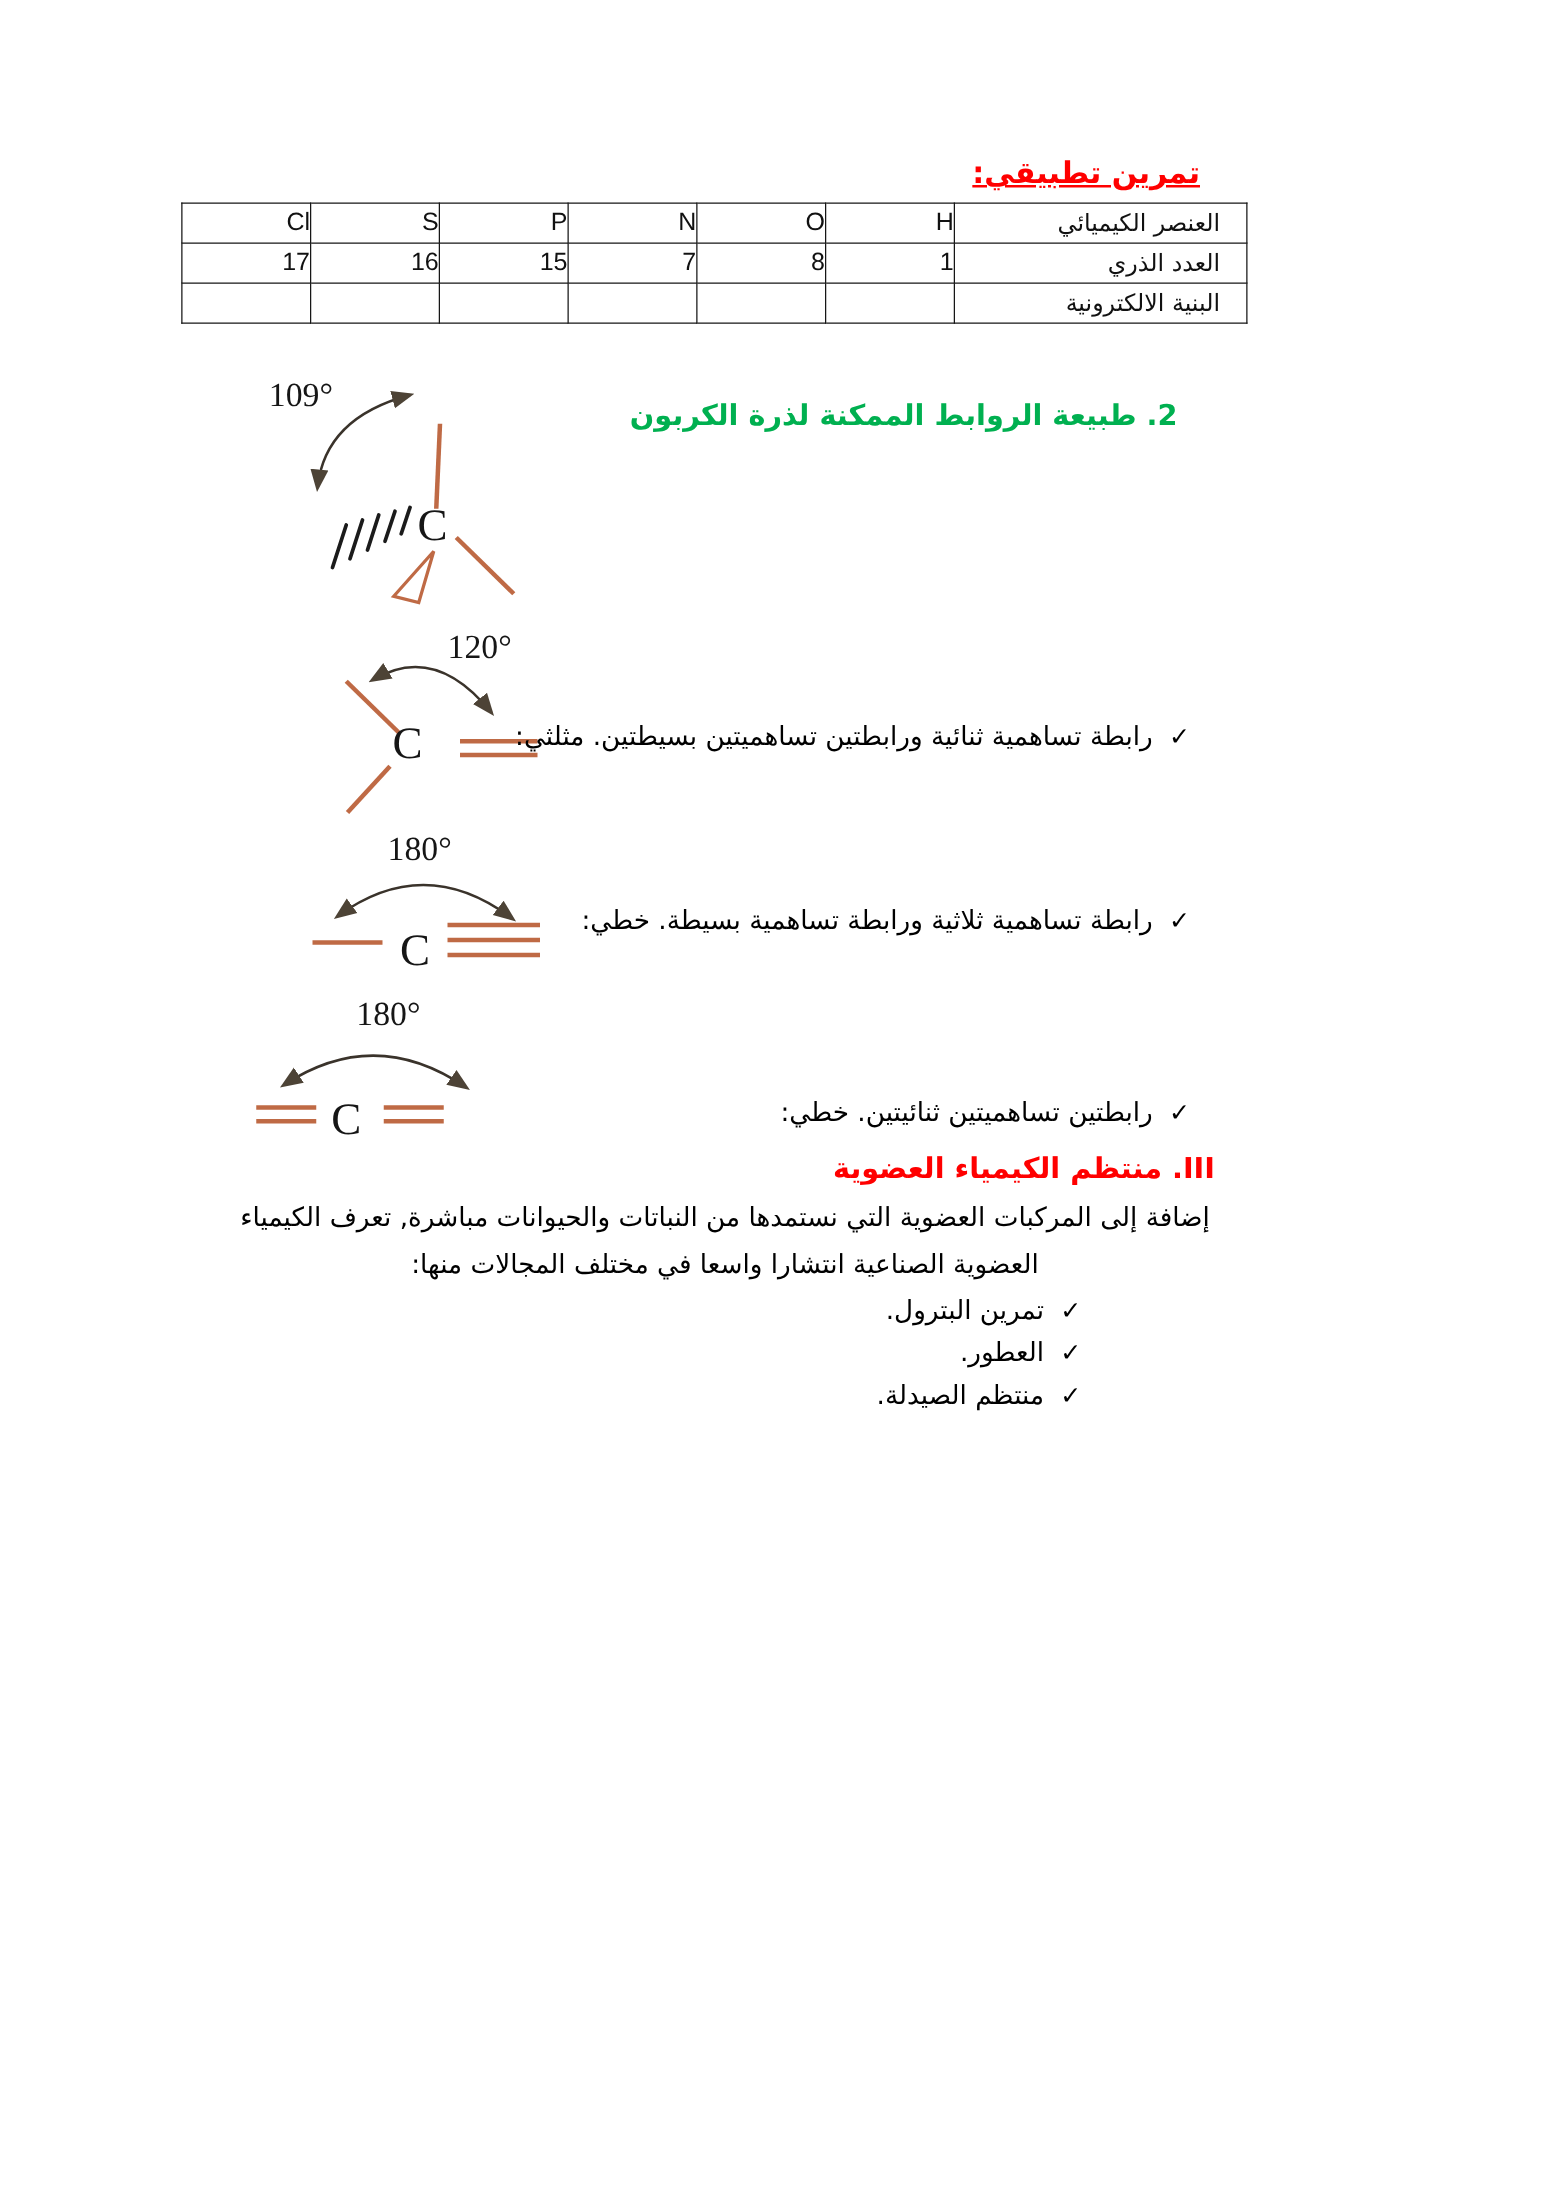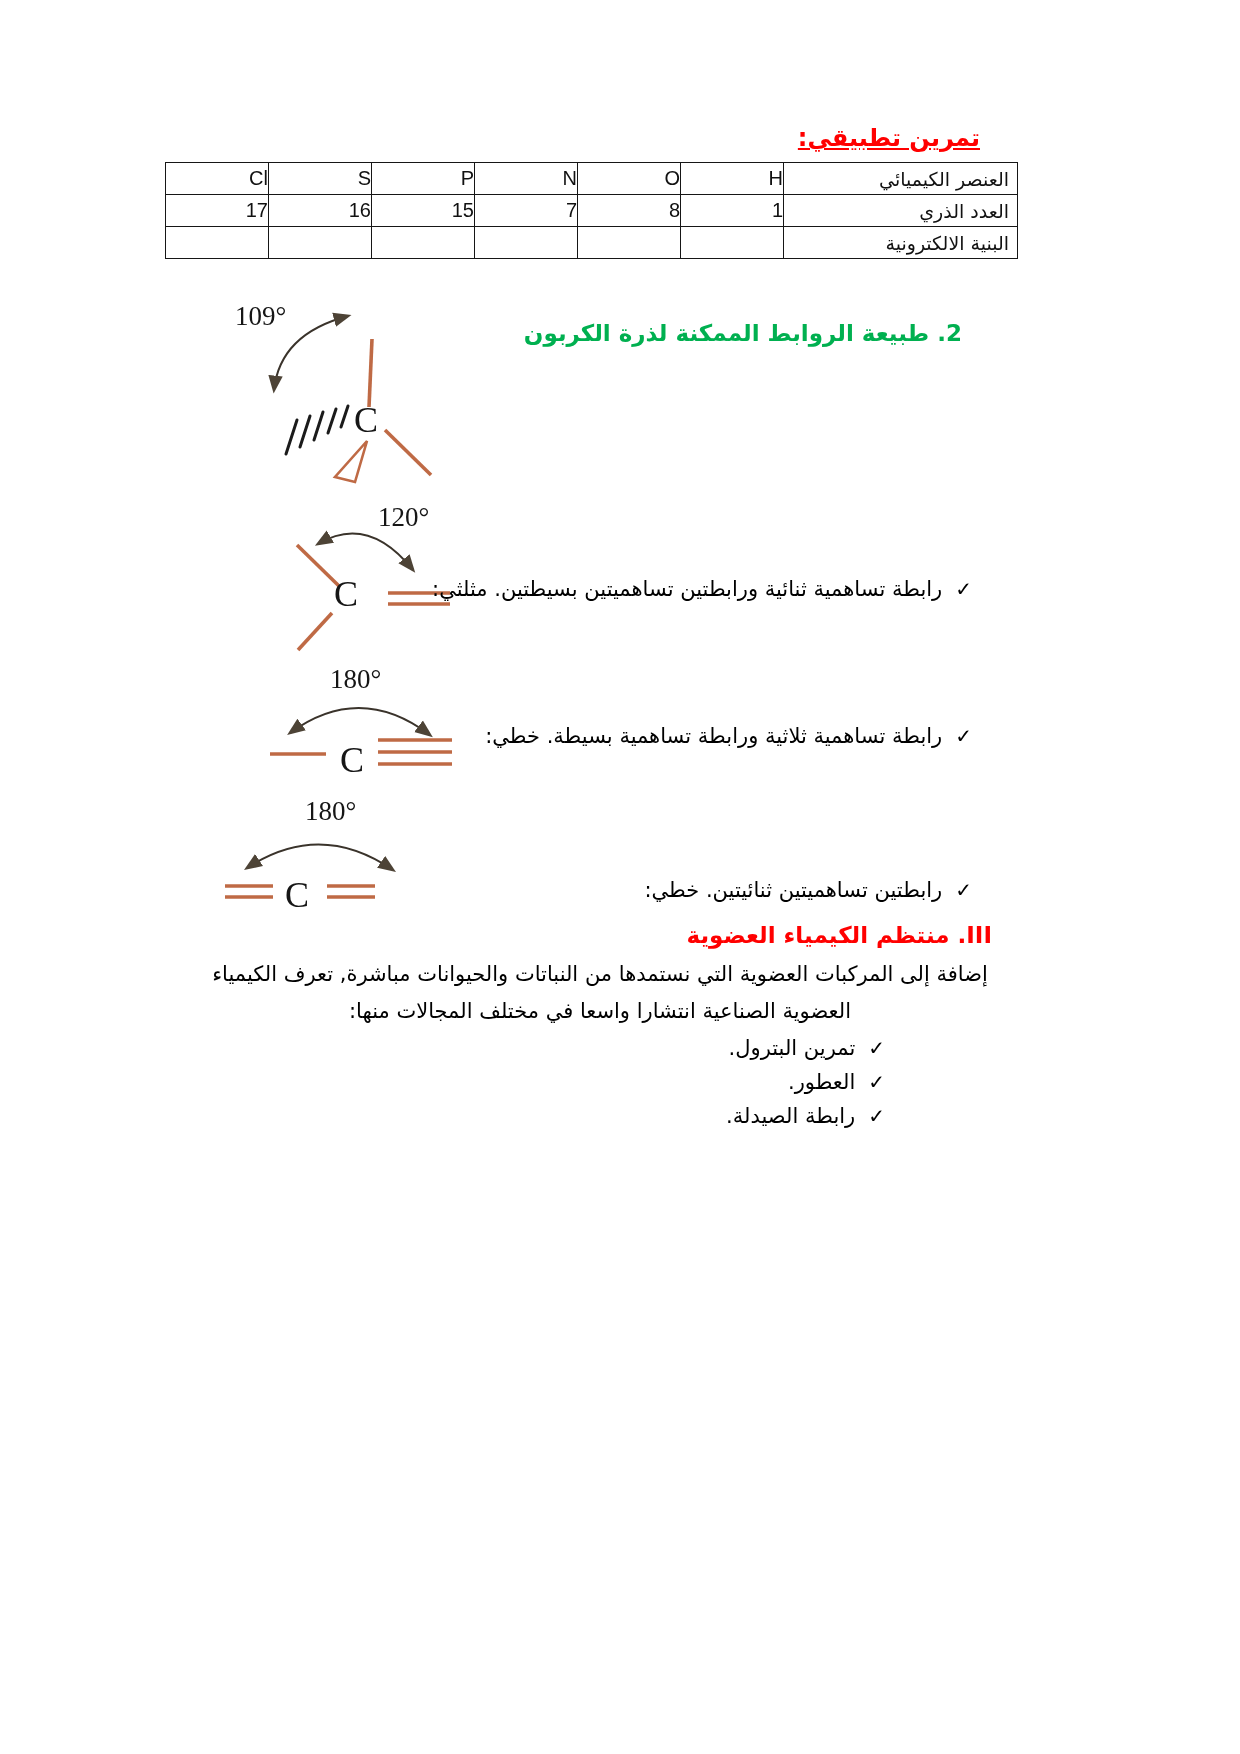--- a/index.html
+++ b/index.html
@@ -1,37 +1,37 @@
 <!DOCTYPE html>
 <html><head>
 <meta charset="utf-8">
 <style>
   html,body{margin:0;padding:0;background:#ffffff;}
   .page{
     position:relative;width:1200px;height:1754px;background:#ffffff;
-    font-family:"DejaVu Sans",sans-serif;color:#000;overflow:hidden;margin-left:20px;
+    font-family:"DejaVu Sans",sans-serif;color:#000;overflow:hidden;
   }
   
   .ex-title{
     position:absolute;top:124px;right:240px;direction:rtl;
     color:#ff0000;font-size:24px;font-weight:600;
     text-decoration:underline;white-space:nowrap;
   }
   
   table.elements{
     position:absolute;left:145px;top:162px;width:852px;
     border-collapse:collapse;table-layout:fixed;
   }
   table.elements td{
     border:1.5px solid #161616;height:31px;padding:0;
     text-align:right;vertical-align:middle;
     font-family:"Liberation Sans",sans-serif;font-size:20px;color:#111;
   }
   table.elements td.hdr{
-    direction:rtl;text-align:right;padding:0 8px 0 4px;
+    direction:rtl;text-align:right;padding:0 21px 0 4px;
     font-family:"DejaVu Sans",sans-serif;font-size:19px;white-space:nowrap;
   }
   
   .h-green{
     position:absolute;top:320px;right:258px;direction:rtl;white-space:nowrap;
     color:#00b050;font-weight:bold;font-size:23px;
   }
   .h-red{
     position:absolute;top:922px;right:228px;direction:rtl;white-space:nowrap;
     color:#ff0000;font-weight:bold;font-size:23px;
@@ -203,16 +203,16 @@
   <div class="para-line" style="top:962px">إضافة إلى المركبات العضوية التي نستمدها من النباتات والحيوانات مباشرة, تعرف الكيمياء</div>
   <div class="para-line" style="top:999px">العضوية الصناعية انتشارا واسعا في مختلف المجالات منها:</div>
 
   <div class="sub-bullet" style="top:1036px">
     <span class="chk">✓</span><span>تمرين البترول.</span>
   </div>
   <div class="sub-bullet" style="top:1070px">
     <span class="chk">✓</span><span>العطور.</span>
   </div>
   <div class="sub-bullet" style="top:1104px">
-    <span class="chk">✓</span><span>رابطة الصيدلة.</span>
+    <span class="chk">✓</span><span>منتظم الصيدلة.</span>
   </div>
 
 </div>
 
 </body></html>

